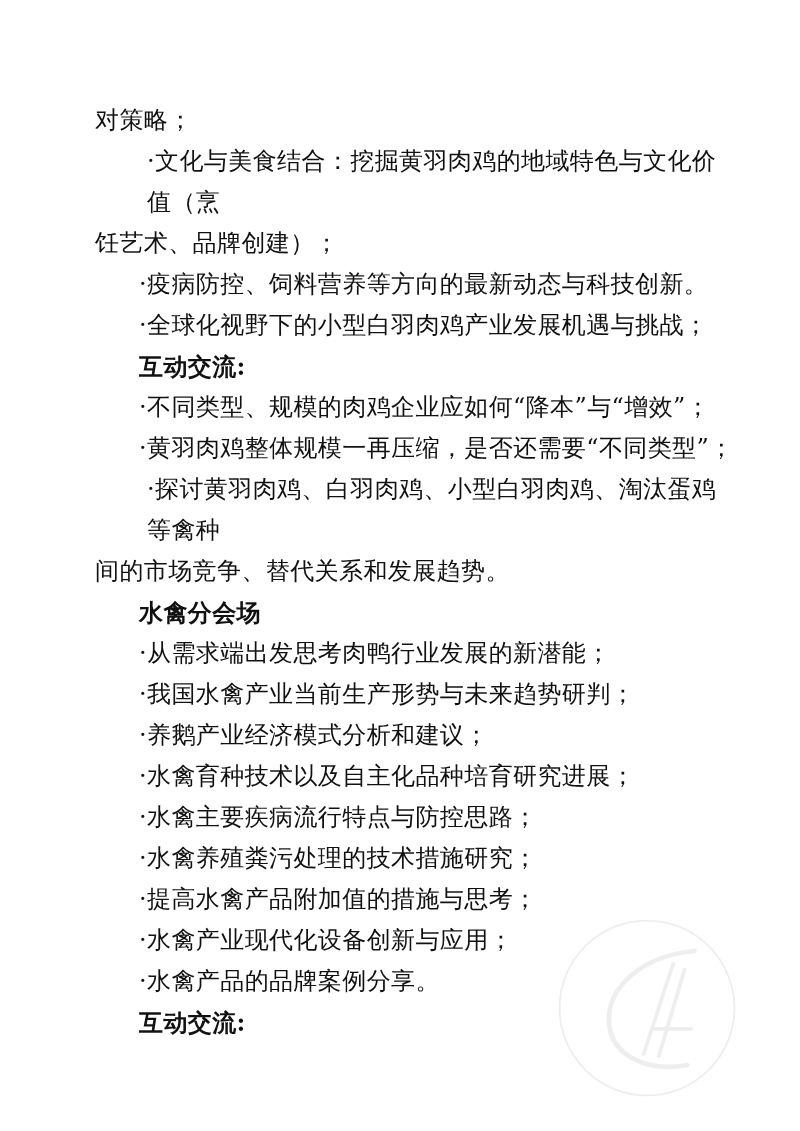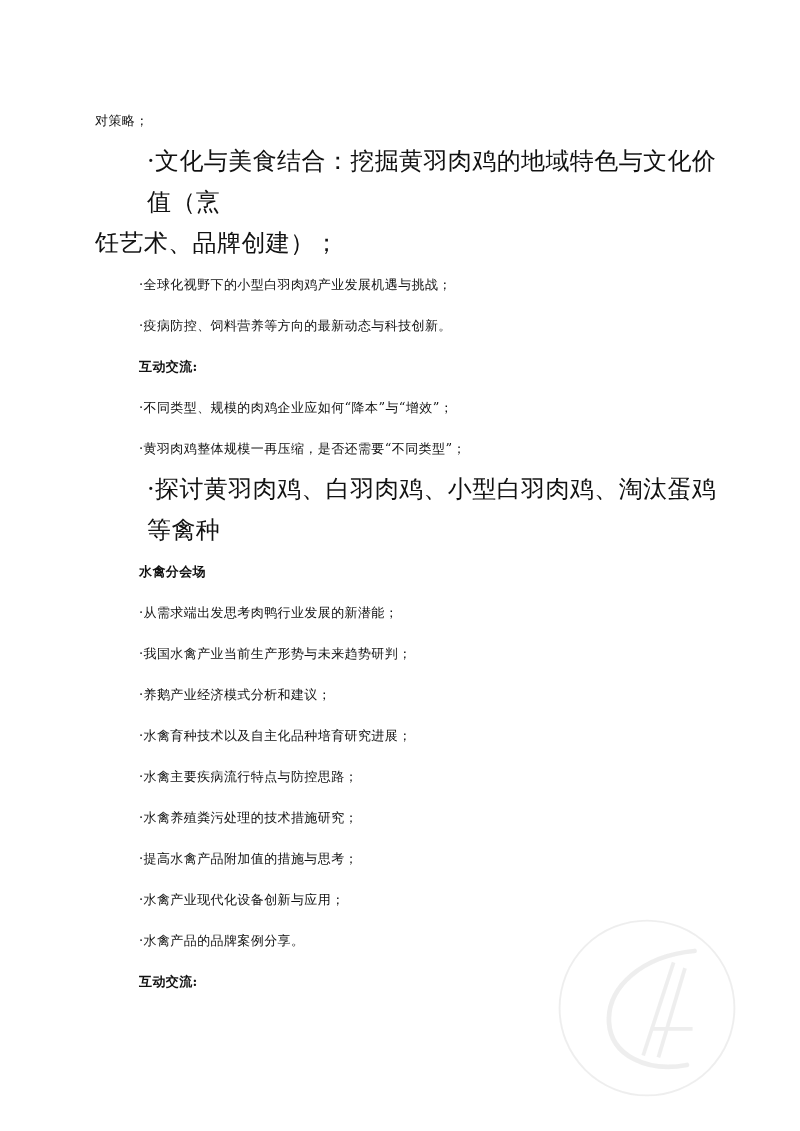--- a/index.html
+++ b/index.html
@@ -17,21 +17,21 @@
     font-family: "DejaVu Serif", "Liberation Serif", serif;
     color: #111111;
   }
   .content {
     position: absolute;
     left: 95px;
     top: 100px;
     width: 622px;
   }
   .line {
-    font-size: 13px;
+    font-size: 24px;
     line-height: 41px;
     letter-spacing: 0.4px;
     white-space: nowrap;
   }
   .indent-bullet {
     padding-left: 44px;
   }
   .indent-bullet-wide {
     padding-left: 52px;
   }
@@ -64,30 +64,31 @@
 
   <div class="content">
 
     <div class="line">对策略；</div>
 
     <div class="wrap-para">
       <div class="indent-bullet-wide">·文化与美食结合：挖掘黄羽肉鸡的地域特色与文化价值（烹</div>
       <div>饪艺术、品牌创建）；</div>
     </div>
 
+    <div class="line indent-bullet">·疫病防控、饲料营养等方向的最新动态与科技创新。</div>
     <div class="line indent-bullet">·全球化视野下的小型白羽肉鸡产业发展机遇与挑战；</div>
-    <div class="line indent-bullet">·疫病防控、饲料营养等方向的最新动态与科技创新。</div>
 
     <div class="line section-title">互动交流:</div>
 
     <div class="line indent-bullet">·不同类型、规模的肉鸡企业应如何“降本”与“增效”；</div>
     <div class="line indent-bullet">·黄羽肉鸡整体规模一再压缩，是否还需要“不同类型”；</div>
 
     <div class="wrap-para">
       <div class="indent-bullet-wide">·探讨黄羽肉鸡、白羽肉鸡、小型白羽肉鸡、淘汰蛋鸡等禽种</div>
+      <div>间的市场竞争、替代关系和发展趋势。</div>
     </div>
 
     <div class="line section-title">水禽分会场</div>
 
 
     <div class="line indent-bullet">·从需求端出发思考肉鸭行业发展的新潜能；</div>
     <div class="line indent-bullet">·我国水禽产业当前生产形势与未来趋势研判；</div>
     <div class="line indent-bullet">·养鹅产业经济模式分析和建议；</div>
     <div class="line indent-bullet">·水禽育种技术以及自主化品种培育研究进展；</div>
     <div class="line indent-bullet">·水禽主要疾病流行特点与防控思路；</div>

